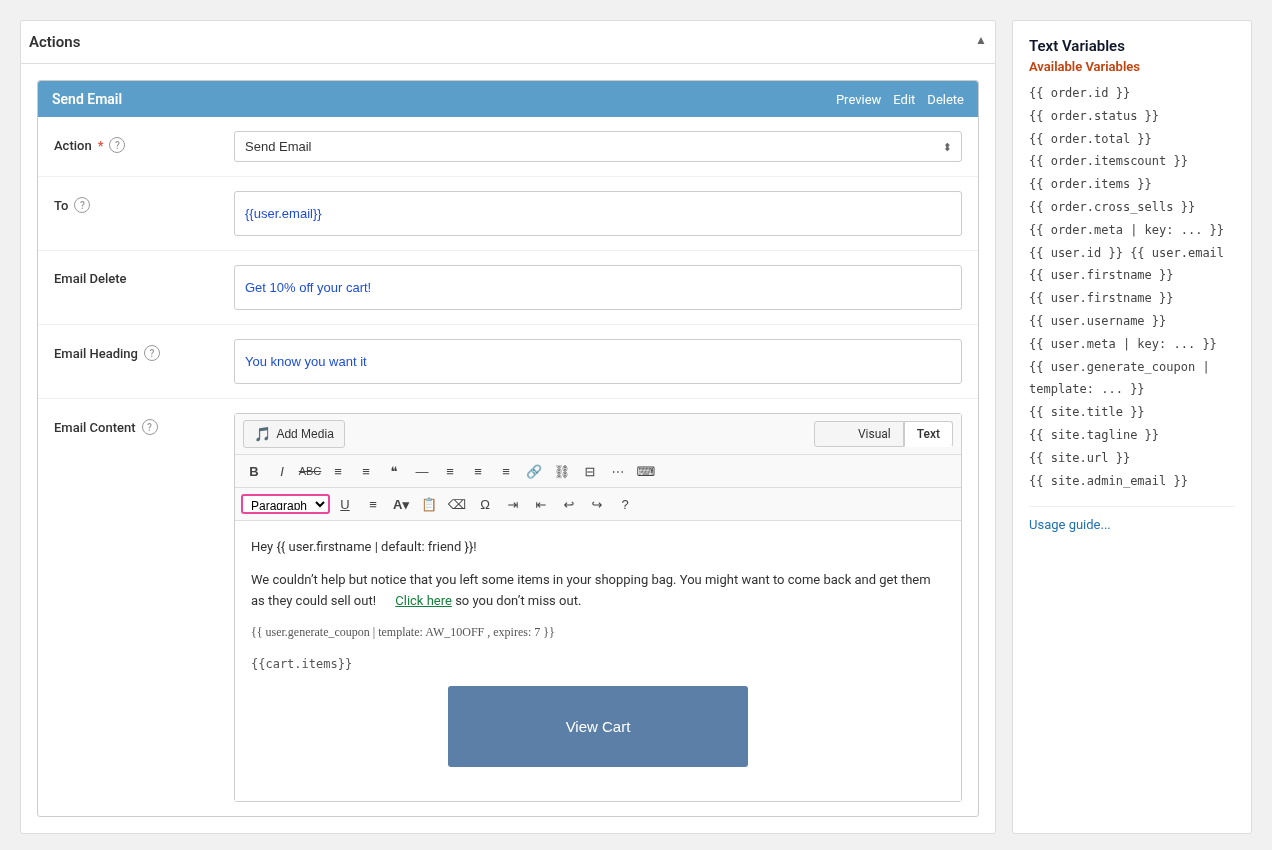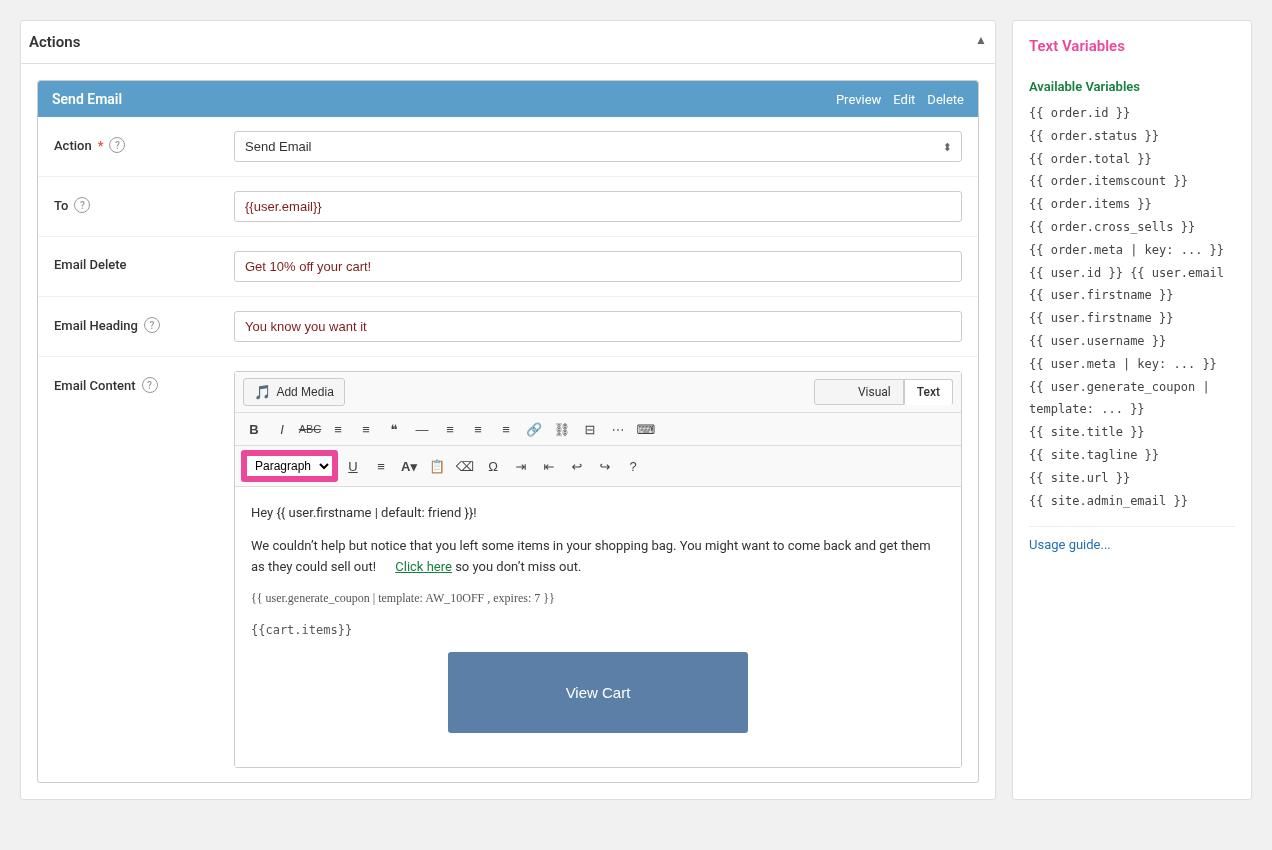--- a/index.html
+++ b/index.html
@@ -103,25 +103,25 @@
       justify-content: center;
       font-size: 10px;
       cursor: pointer;
       flex-shrink: 0;
     }
     .form-field {
       flex: 1;
     }
     .form-input {
       width: 100%;
-      padding: 7px 10px;
-      border: 1px solid #ccc;
-      border-radius: 3px;
-      font-size: 13px;
-      color: #7f1d1d;
+      padding: 14px 10px;
+      border: 1px solid #ccc;
+      border-radius: 3px;
+      font-size: 13px;
+      color: #1d4ed8;
       background: #fff;
       outline: none;
     }
     .form-select-wrapper {
       position: relative;
       width: 100%;
     }
     .form-select {
       width: 100%;
       padding: 7px 10px;
@@ -204,26 +204,26 @@
       justify-content: center;
       border: 1px solid transparent;
       border-radius: 2px;
       background: transparent;
       cursor: pointer;
       font-size: 13px;
       color: #444;
     }
     .paragraph-select {
       padding: 2px 4px;
-      border: 6px solid #ec4899;
-      border-radius: 3px;
-      font-size: 12px;
-      background: #fff;
-      cursor: pointer;
-      height: 32px;
+      border: 2px solid #ec4899;
+      border-radius: 3px;
+      font-size: 12px;
+      background: #fff;
+      cursor: pointer;
+      height: 20px;
     }
     .editor-content {
       padding: 16px;
       min-height: 280px;
       background: #fff;
       font-size: 13px;
       line-height: 1.6;
       color: #333;
     }
     .editor-content p { margin-bottom: 12px; }
@@ -259,28 +259,28 @@
       width: 240px;
       min-width: 240px;
       background: #fff;
       border: 1px solid #ddd;
       border-radius: 3px;
       padding: 16px;
     }
     .right-panel-title {
       font-size: 15px;
       font-weight: 600;
-      margin-bottom: 24px;
-      color: #ec4899;
+      margin-bottom: 4px;
+      color: #0f172a;
     }
     .variables-subtitle {
       font-size: 13px;
       font-weight: 600;
       margin-bottom: 8px;
-      color: #15803d;
+      color: #c2410c;
     }
     .variable-item {
       font-family: monospace;
       font-size: 12px;
       color: #444;
       line-height: 1.9;
     }
     .variables-section {
       margin-bottom: 14px;
     }

